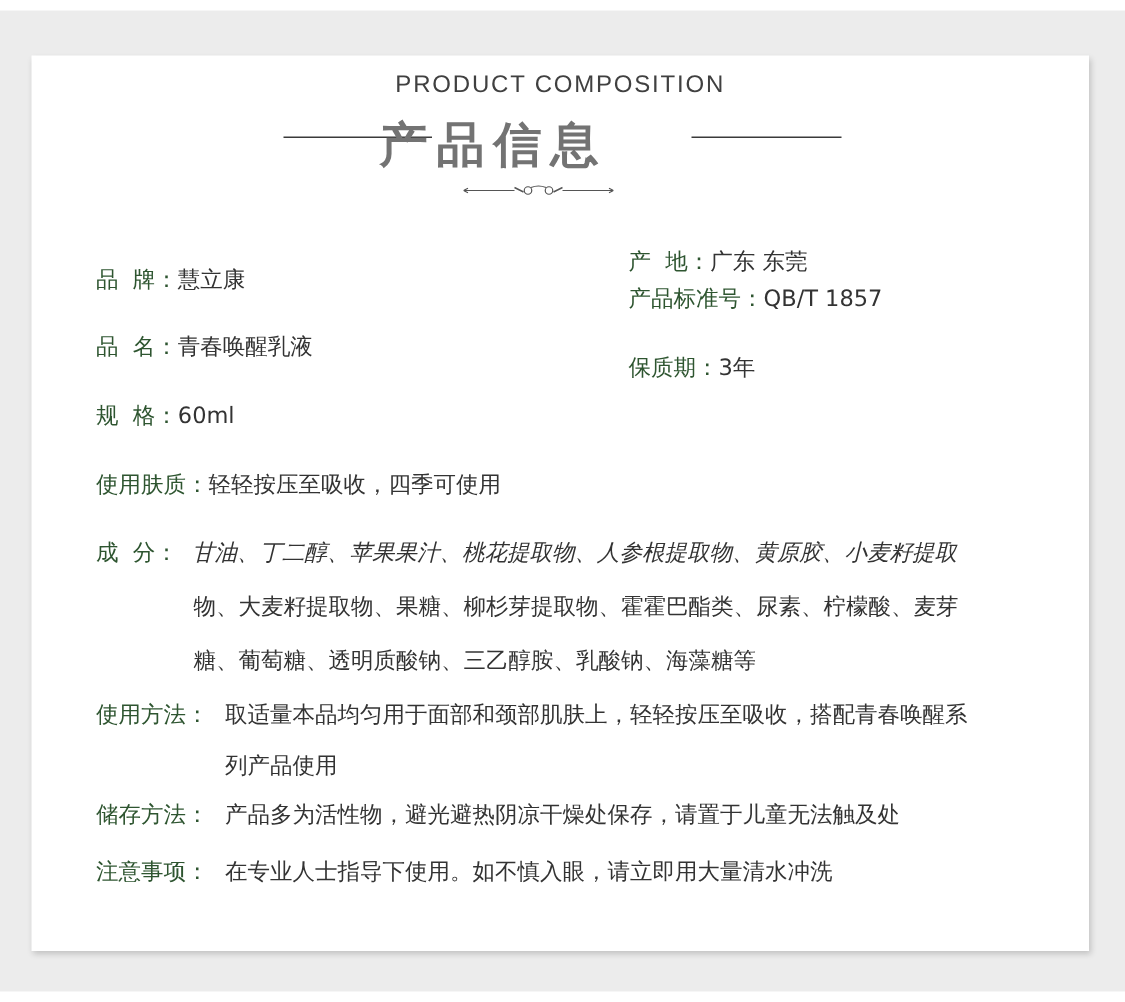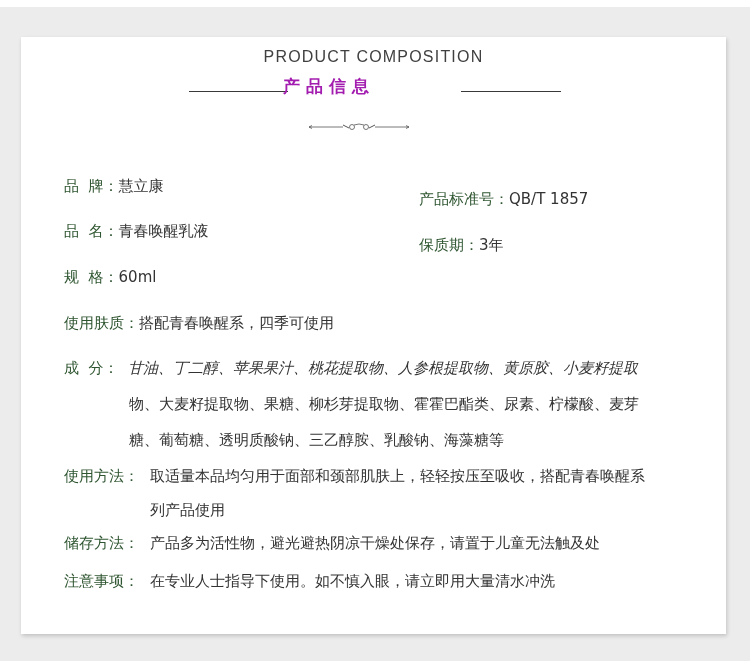--- a/index.html
+++ b/index.html
@@ -8,21 +8,21 @@
   .top-strip { position:absolute; left:0; top:0; width:750px; height:7px; background:#ffffff; }
   .bottom-strip { position:absolute; left:0; top:661px; width:750px; height:7px; background:#ffffff; }
   .card { position:absolute; left:21px; top:37px; width:705px; height:597px; background:#ffffff;
           box-shadow: 1px 2px 4px rgba(0,0,0,0.18); }
   .subtitle { position:absolute; left:0; top:11px; width:705px; text-align:center;
               color:#404040; font-family:"Liberation Sans",sans-serif; font-size:16px; letter-spacing:1.2px; }
   .title-line { position:absolute; top:54px; height:1px; background:#3a3a3a; }
   .title-line.left { left:168px; width:99px; }
   .title-line.right { left:440px; width:100px; }
   .title { position:absolute; left:0; top:38px; width:616px; text-align:center;
-           color:#a21caf; font-family:"DejaVu Serif","Liberation Serif",serif; font-size:17px; font-weight:bold; letter-spacing:6px; }
+           color:#737373; font-family:"DejaVu Serif","Liberation Serif",serif; font-size:32px; font-weight:bold; letter-spacing:6px; }
   .ornament { position:absolute; left:288px; top:84px; width:100px; height:12px; }
   .row { position:absolute; font-size:15px; line-height:20px; color:#333333; white-space:nowrap; }
   .lbl { color:#2e5530; }
   .para { position:absolute; font-size:15px; color:#333333; }
   .para .lbl { position:absolute; left:0; top:0; white-space:nowrap; }
   .para .txt { position:absolute; white-space:nowrap; }
 </style>
 </head>
 <body>
 
@@ -48,29 +48,32 @@
   <div class="row" style="left:43px; top:139px;">
     <span class="lbl" style="white-space:pre">品  牌：</span><span>慧立康</span>
   </div>
   <div class="row" style="left:43px; top:184px;">
     <span class="lbl" style="white-space:pre">品  名：</span><span>青春唤醒乳液</span>
   </div>
   <div class="row" style="left:43px; top:230px;">
     <span class="lbl" style="white-space:pre">规  格：</span><span>60ml</span>
   </div>
 
+  <div class="row" style="left:398px; top:127px;">
+    <span class="lbl" style="white-space:pre">产  地：</span><span>广东 东莞</span>
+  </div>
   <div class="row" style="left:398px; top:152px;">
     <span class="lbl">产品标准号：</span><span>QB/T 1857</span>
   </div>
   <div class="row" style="left:398px; top:198px;">
     <span class="lbl">保质期：</span><span>3年</span>
   </div>
 
   <div class="row" style="left:43px; top:276px;">
-    <span class="lbl">使用肤质：</span><span>搭配青春唤醒系，四季可使用</span>
+    <span class="lbl">使用肤质：</span><span>轻轻按压至吸收，四季可使用</span>
   </div>
 
   <div class="para" style="left:43px; top:322px; width:650px; height:110px;text-align:right;">
     <span class="lbl" style="white-space:pre">成  分：</span>
     <span class="txt" style="left:64px; top:0;font-style:italic;">甘油、丁二醇、苹果果汁、桃花提取物、人参根提取物、黄原胶、小麦籽提取</span>
     <span class="txt" style="left:65px; top:36px;">物、大麦籽提取物、果糖、柳杉芽提取物、霍霍巴酯类、尿素、柠檬酸、麦芽</span>
     <span class="txt" style="left:65px; top:72px;">糖、葡萄糖、透明质酸钠、三乙醇胺、乳酸钠、海藻糖等</span>
   </div>
 
   <div class="para" style="left:43px; top:430px; width:650px; height:60px;">

